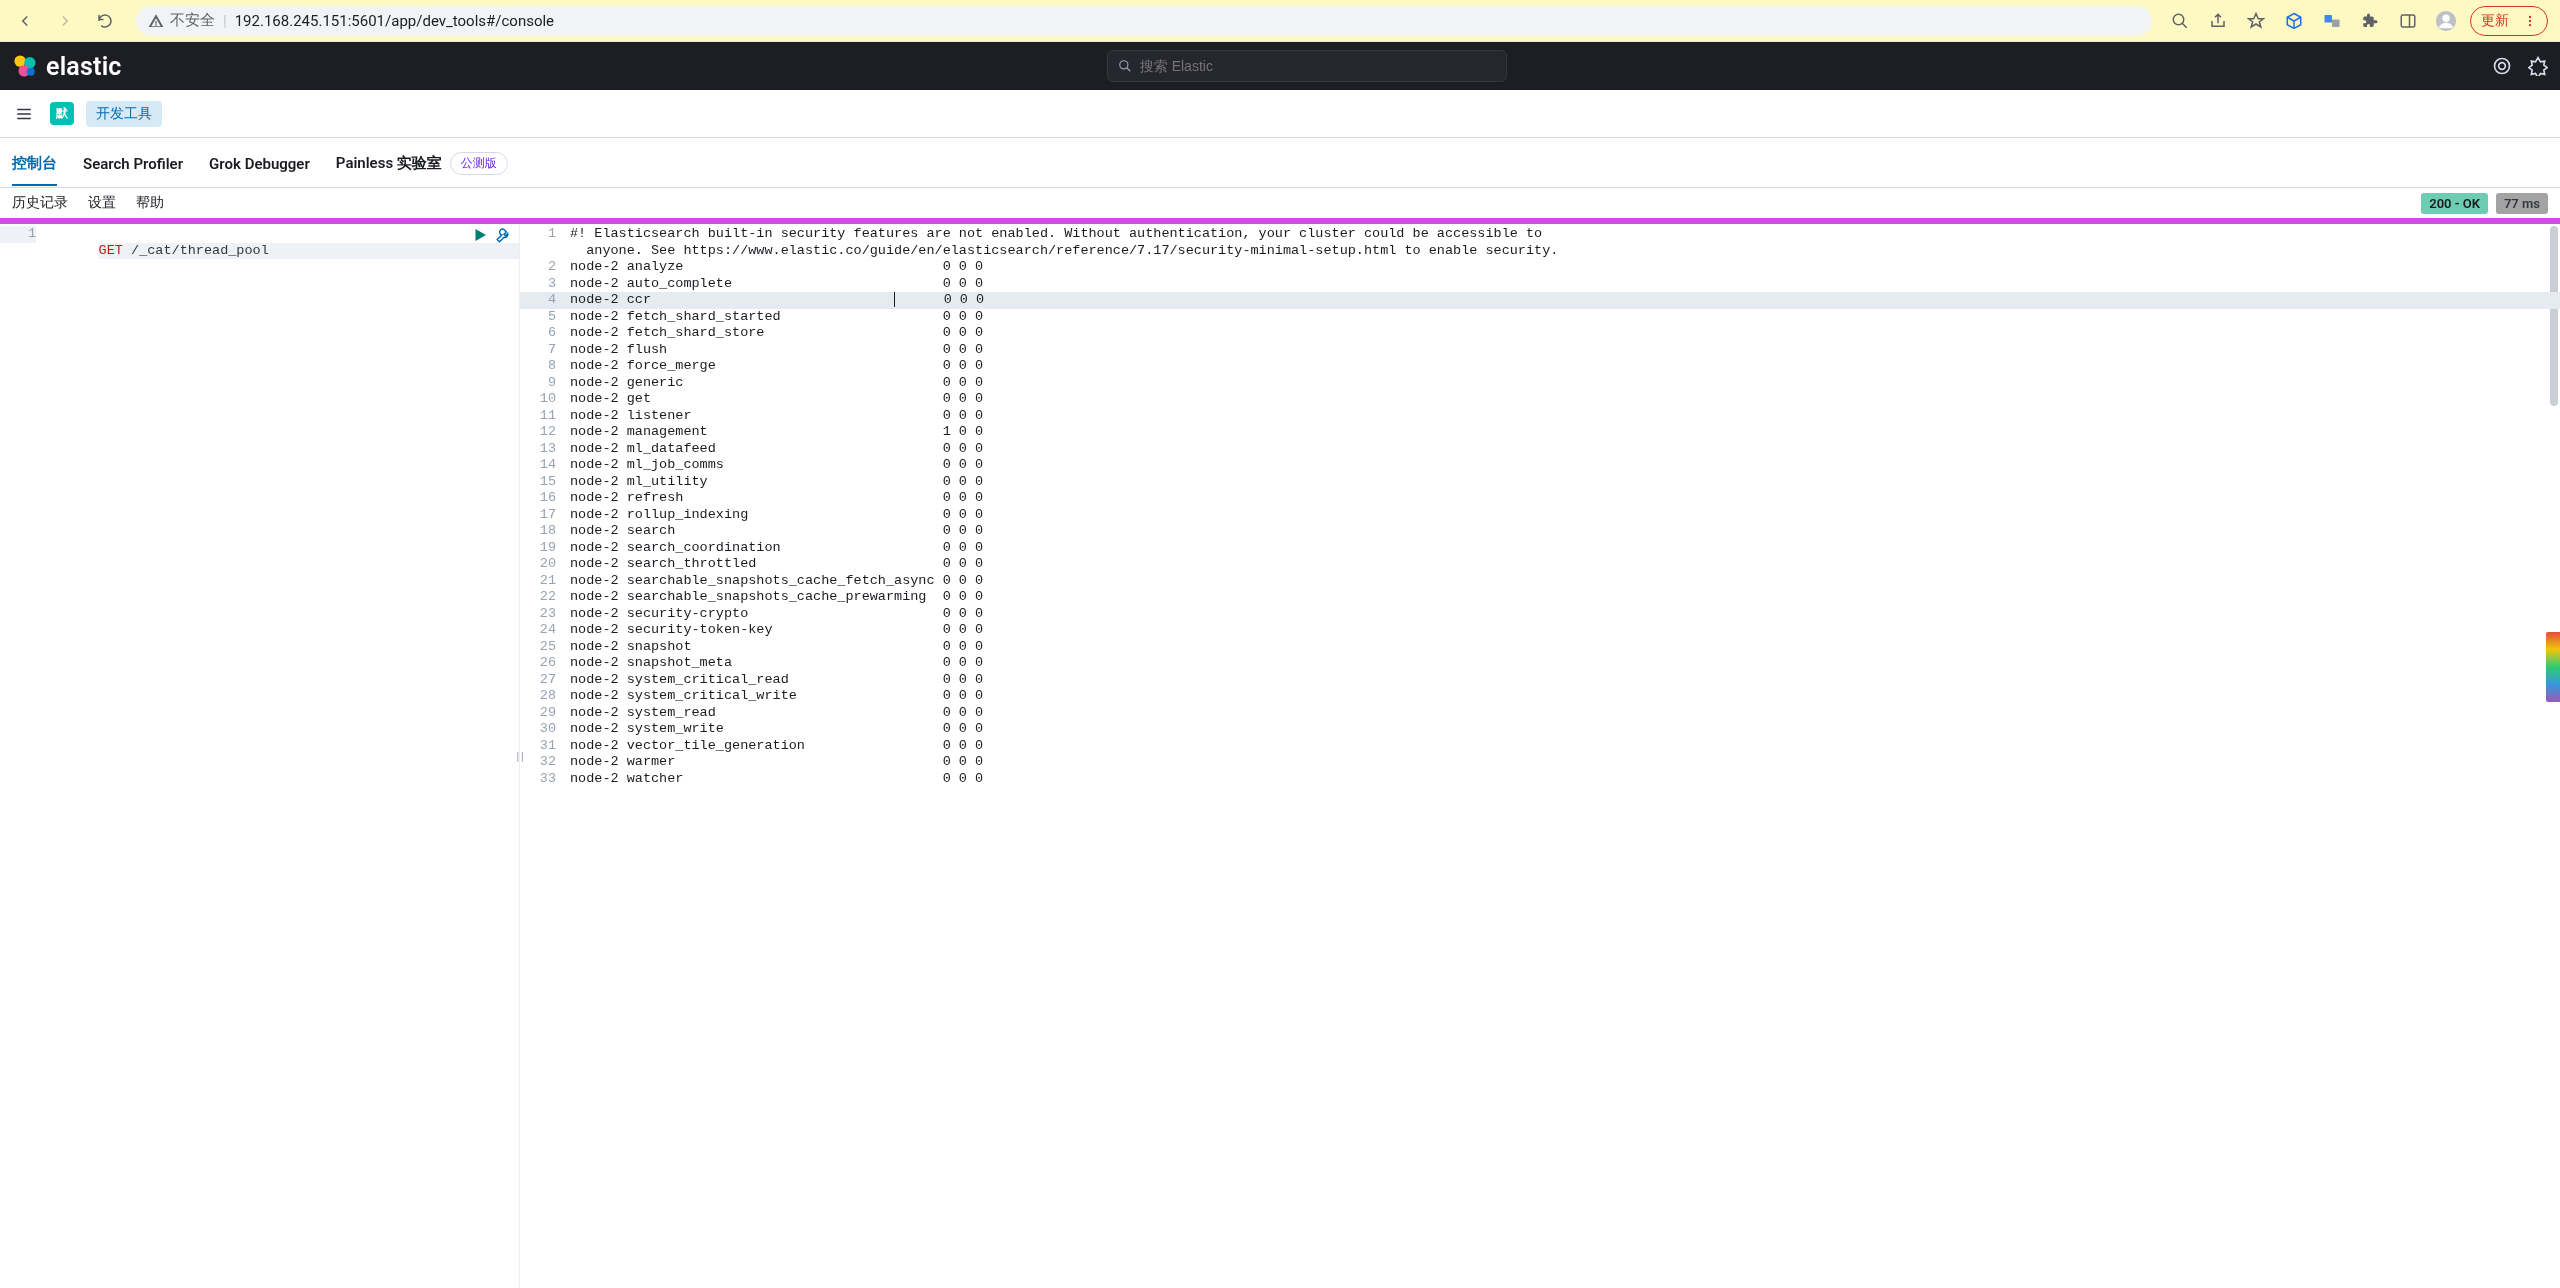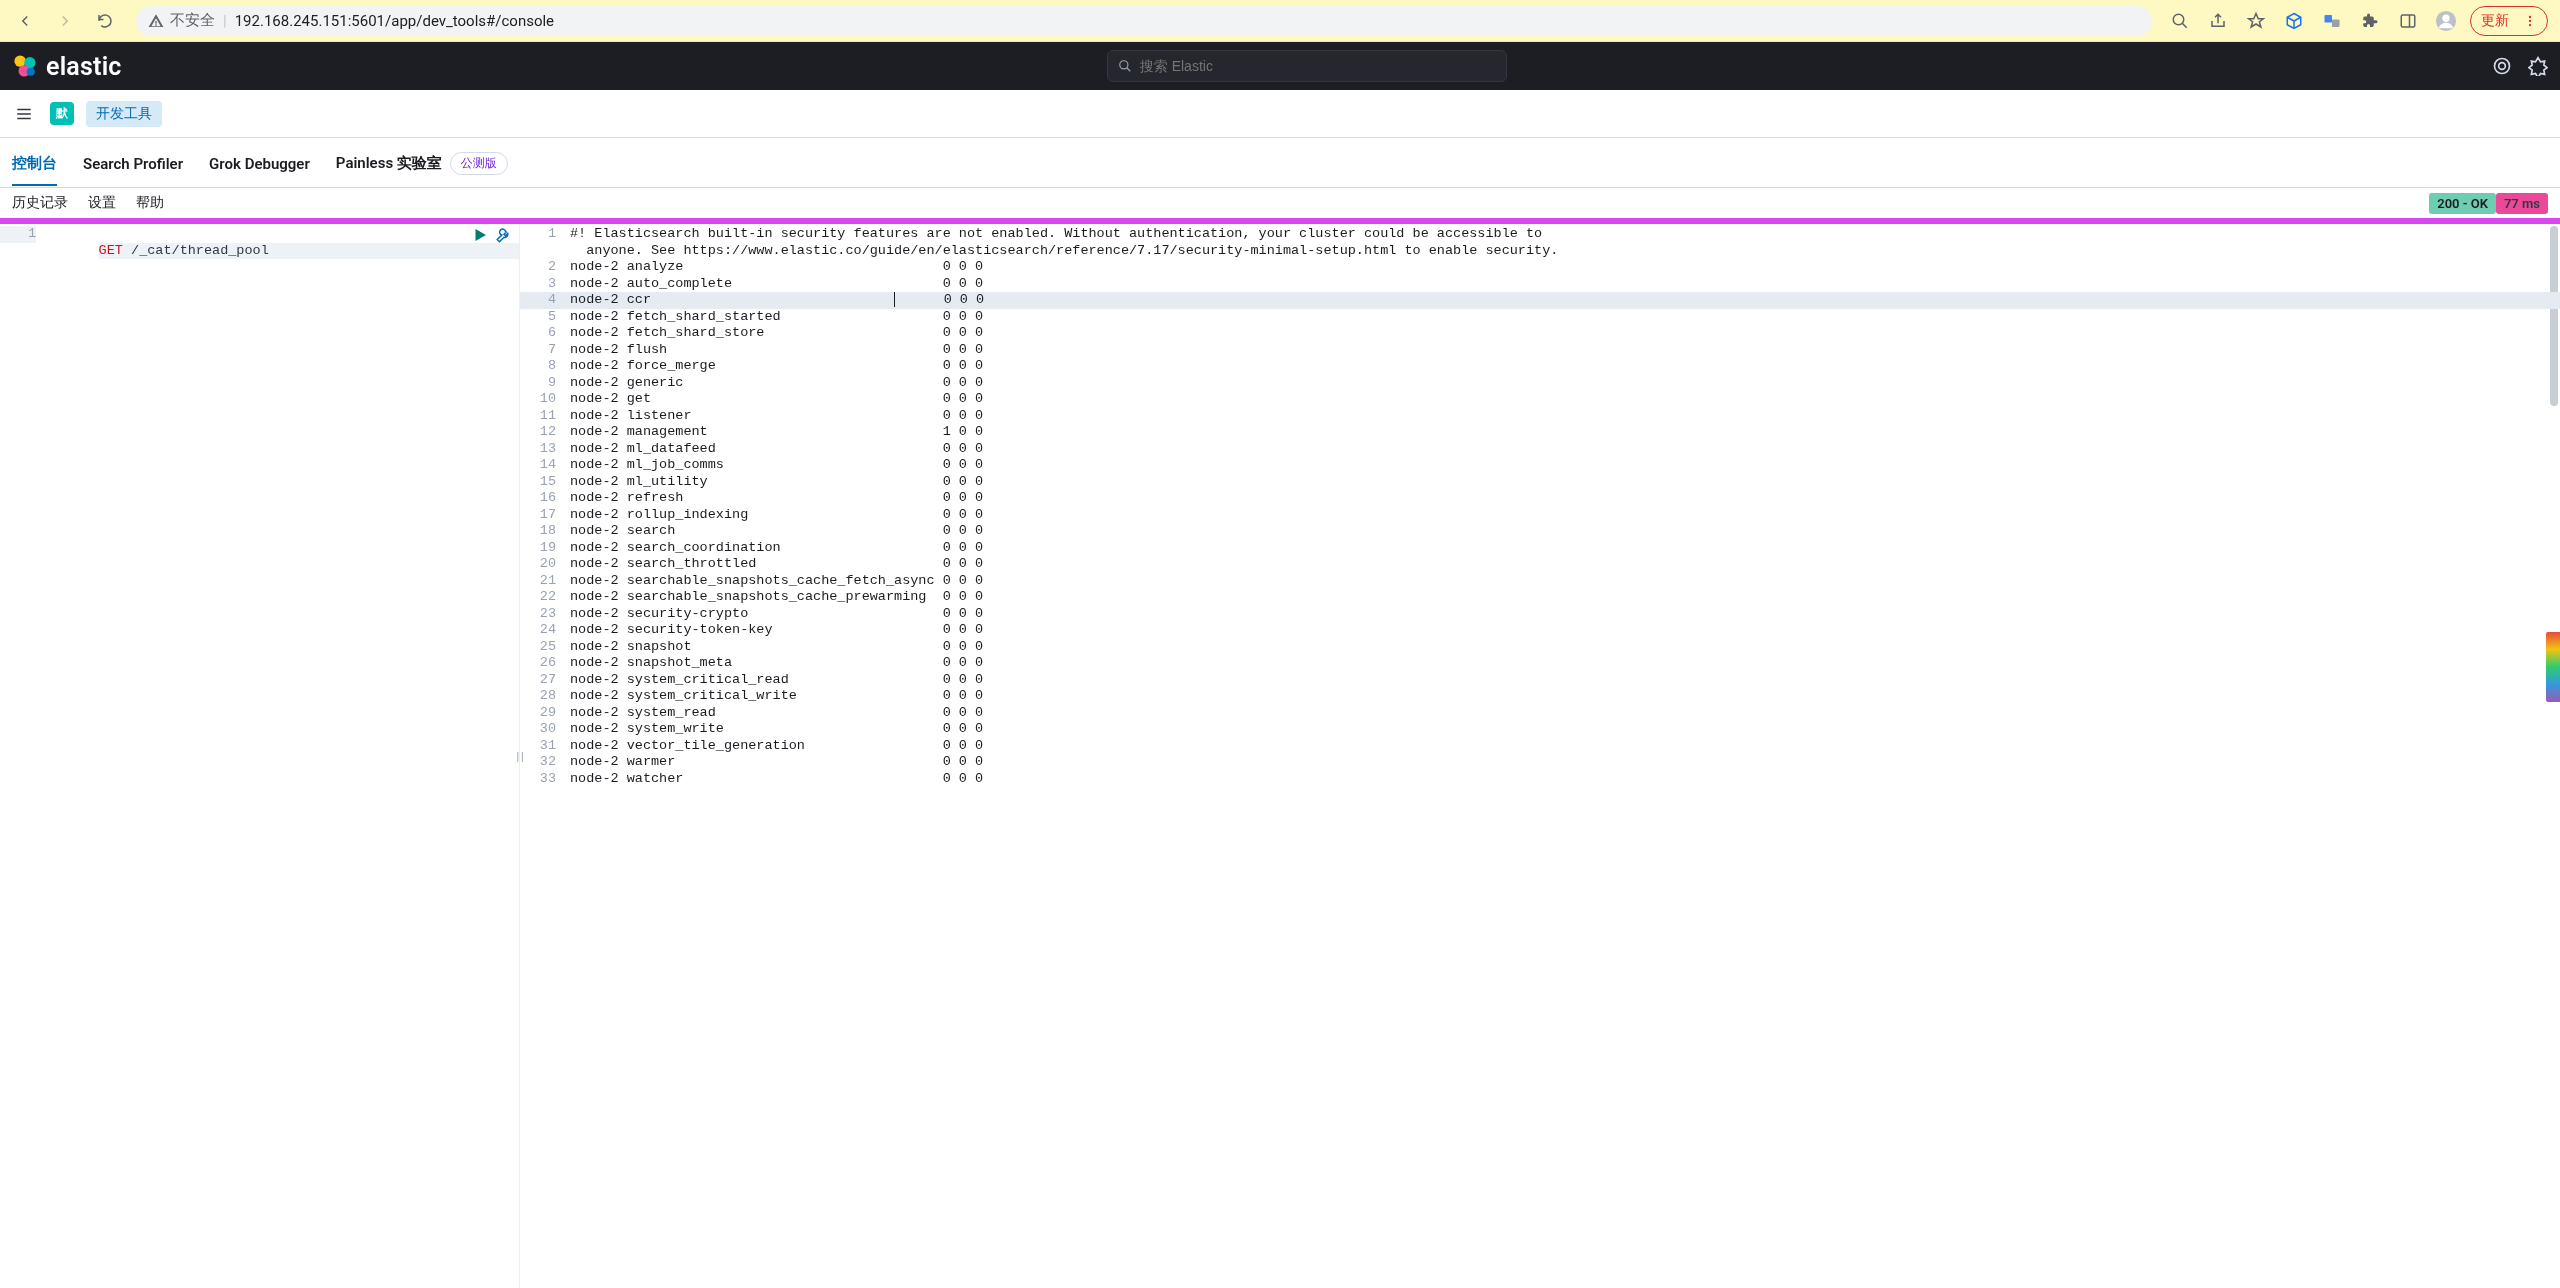--- a/index.html
+++ b/index.html
@@ -38,23 +38,23 @@
   .tabs-row { display:flex; align-items:center; gap: 26px; padding: 0 12px; border-bottom: 1px solid #d3dae6; }
   .tab { padding: 14px 0 12px 0; font-size: 15px; font-weight:600; color:#1a1c21; cursor:pointer; position:relative; }
   .tab.active { color:#006bb4; }
   .tab.active::after { content:""; position:absolute; left:0; right:0; bottom:-1px; height:2px; background:#006bb4; }
   .beta-badge { border:1px solid #d3dae6; border-radius: 12px; padding: 2px 10px; font-size:12px; color:#6d28d9; font-weight:400; }
 
   
   .tool-row { height:36px; display:flex; align-items:center; justify-content:space-between; padding: 0 12px; border-bottom:6px solid #d946ef; }
   .tool-left { display:flex; gap:20px; font-size:14px; }
   .tool-left span { cursor:pointer; }
-  .tool-right { display:flex; gap:0; align-items:center; }
+  .tool-right { display:flex; gap:8px; align-items:center; }
   .status-pill { background:#6dccb1; color:#1a1c21; font-size:13px; padding:3px 8px; border-radius:3px; font-weight:600; }
-  .time-pill { background:#ec4899; color:#343741; font-size:13px; padding:3px 8px; border-radius:3px; font-weight:600; }
+  .time-pill { background:#a3a3a3; color:#343741; font-size:13px; padding:3px 8px; border-radius:3px; font-weight:600; }
 
   
   .editor { display:flex; height: calc(100vh - 42px - 48px - 48px - 48px - 36px); font-family: Menlo, Consolas, "Courier New", monospace; font-size: 13.5px; line-height: 16.5px; position:relative; }
   .pane { position:relative; overflow:hidden; }
   .pane-left { width: 520px; border-right: 1px solid #eceef2; }
   .pane-right { flex:1; }
   .gutter { position:absolute; left:0; top:0; width:44px; text-align:right; color:#98a2b3; padding: 2px 8px 0 0; user-select:none; }
   .code { position:absolute; left:44px; right:0; top:0; padding:2px 0 0 6px; white-space:pre; color:#343741; }
   .pane-left .code { padding-right: 40px; }
   .method { color:#c41a16; }

